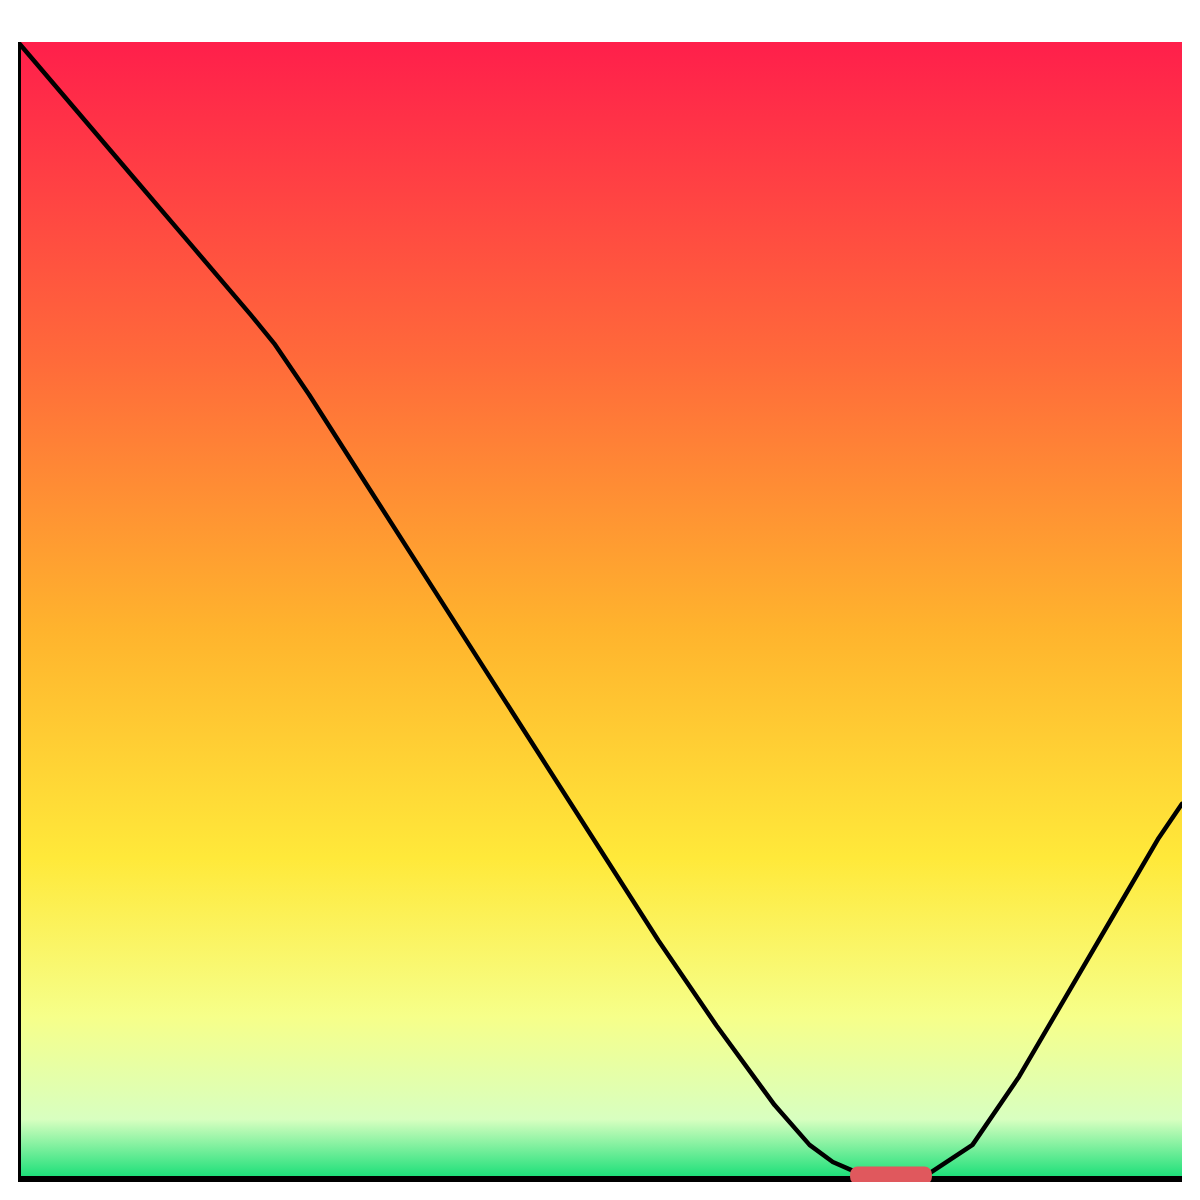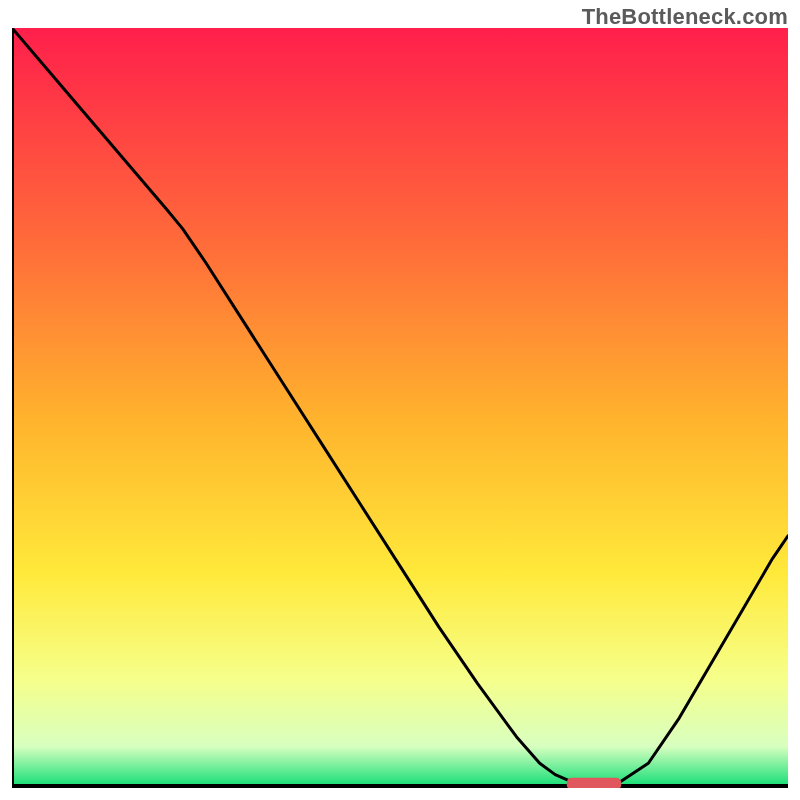--- a/index.html
+++ b/index.html
@@ -26,21 +26,20 @@
     top: 28px;
     width: 776px;
     height: 760px;
   }
   .plot svg { width: 100%; height: 100%; display: block; }
 </style>
 </head>
 <body>
 
 <div class="frame">
-  <div class="watermark">TheBottleneck.com</div>
 
   <div class="plot">
     <svg viewBox="0 0 776 760" preserveAspectRatio="none">
       <defs>
         <linearGradient id="bg-grad" x1="0" y1="0" x2="0" y2="1">
           <stop id="g0" offset="0%" stop-color="#ff1f4b"></stop>
           <stop id="g1" offset="28%" stop-color="#ff6a3a"></stop>
           <stop id="g2" offset="52%" stop-color="#ffb42d"></stop>
           <stop id="g3" offset="72%" stop-color="#ffe93a"></stop>
           <stop id="g4" offset="86%" stop-color="#f6ff8a"></stop>

